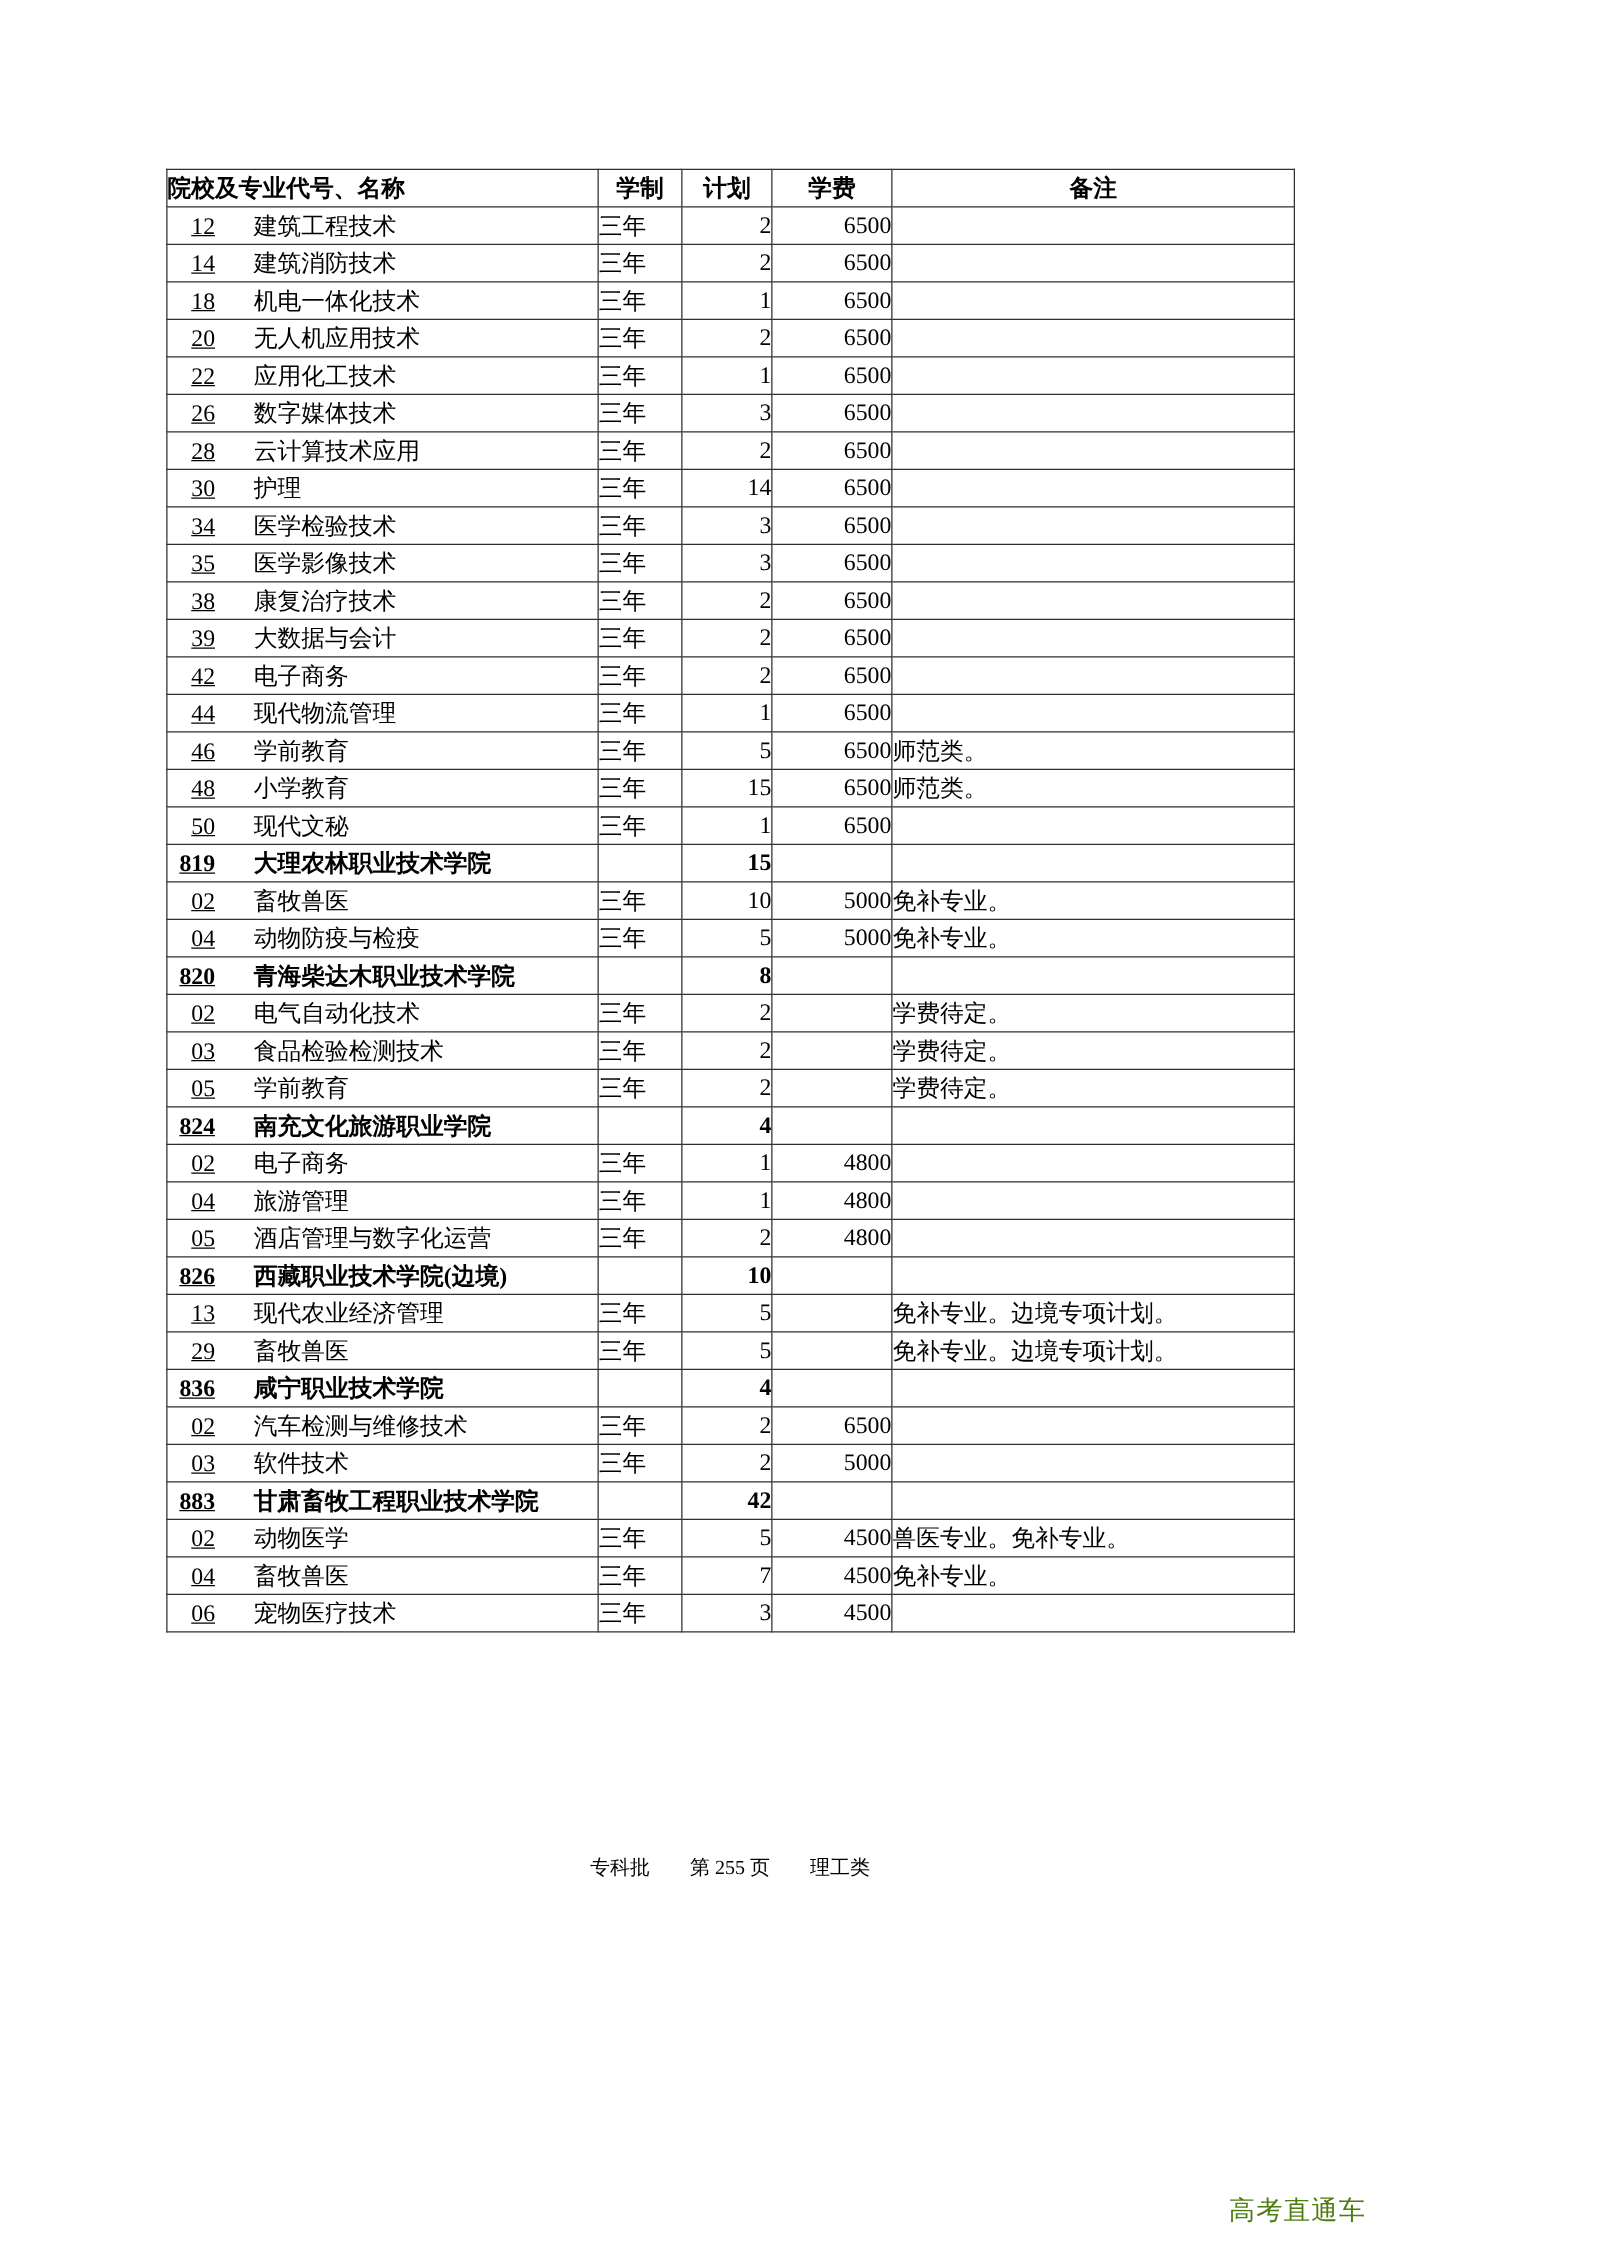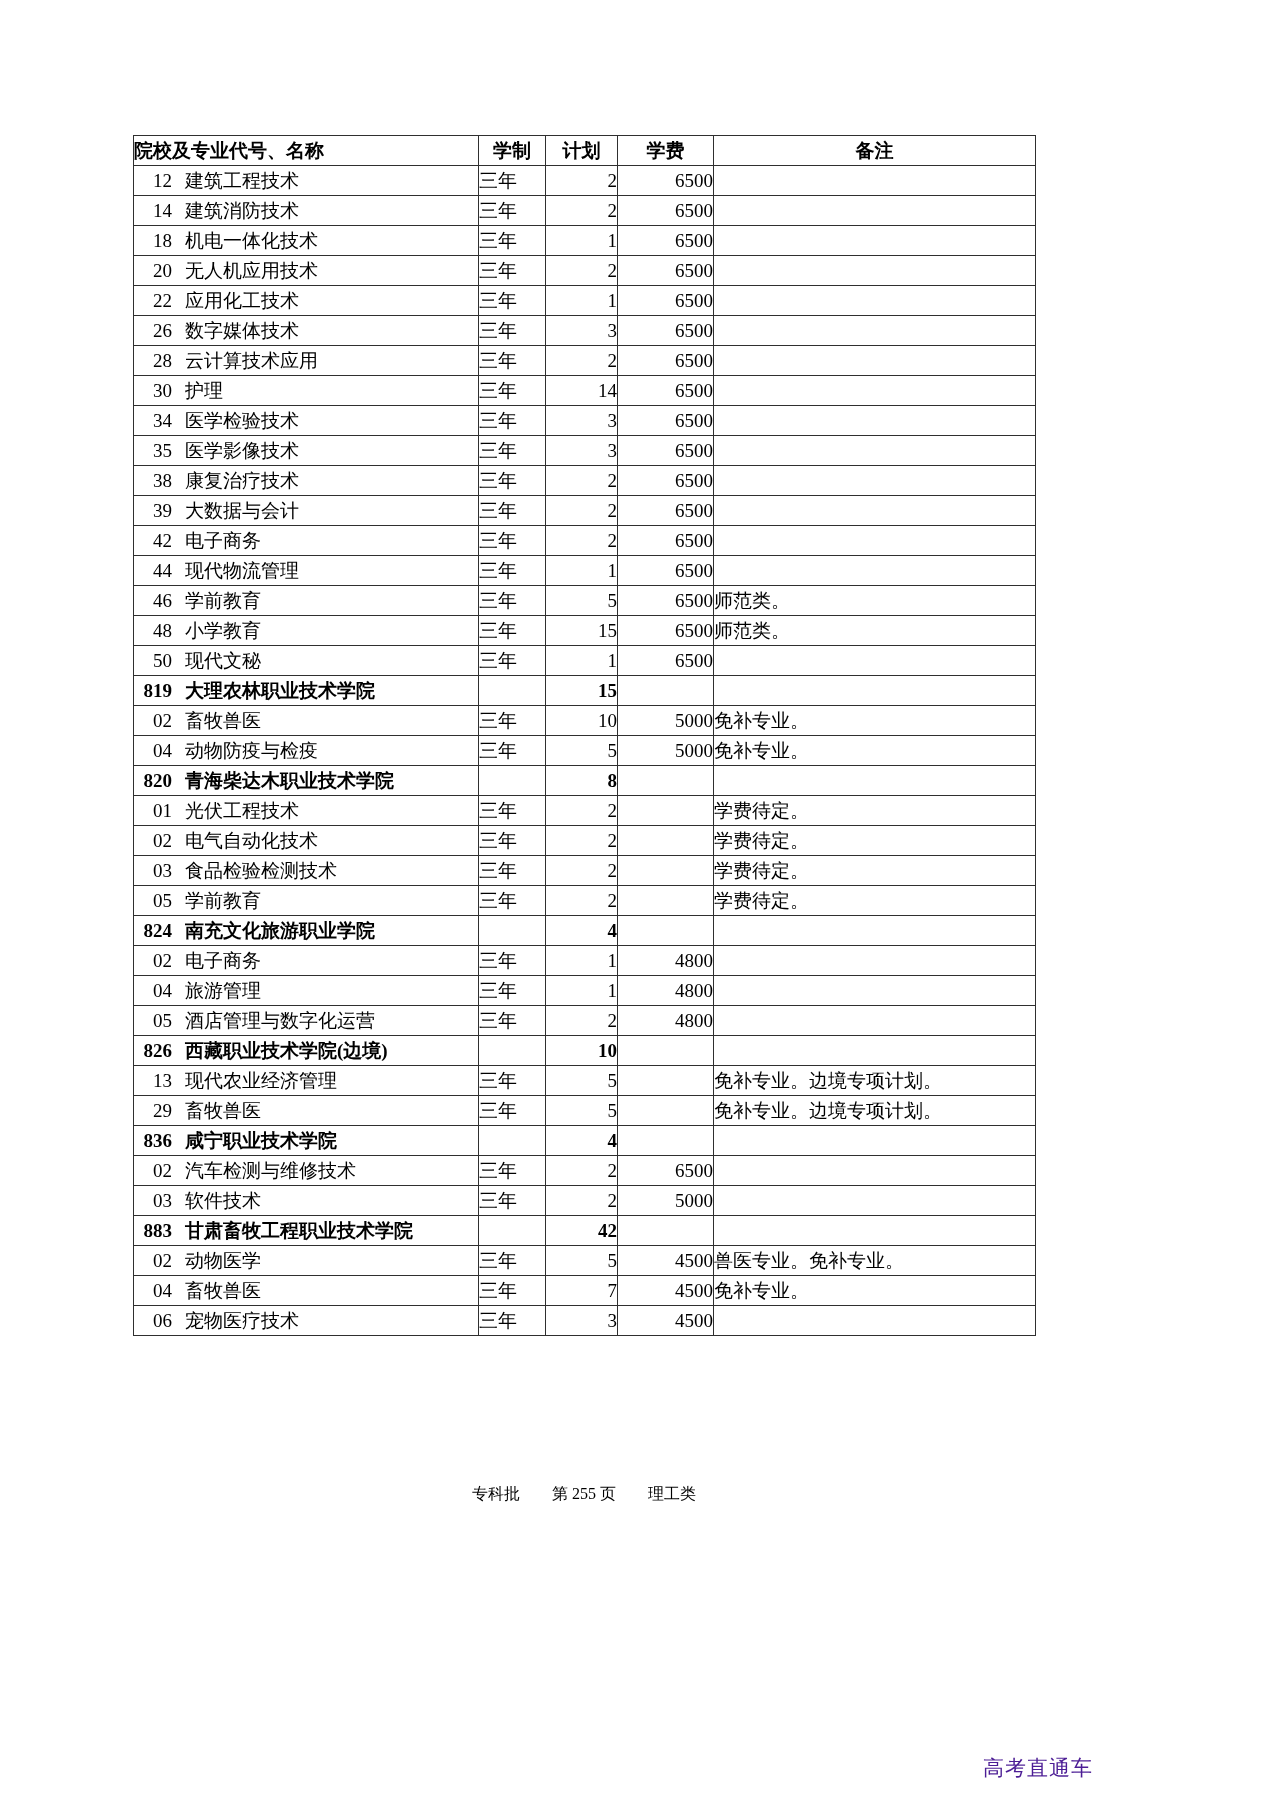--- a/index.html
+++ b/index.html
@@ -33,39 +33,40 @@
   .h-center { text-align: center; }
   .c-name { text-align: left; padding-left: 4px; }
   .c-dur  { text-align: left; }
   .c-plan { text-align: right; padding-right: 12px; }
   .c-fee  { text-align: right; padding-right: 8px; }
   .c-note { text-align: left; padding-left: 6px; }
   .code {
     display: inline-block;
     width: 38px;
     text-align: right;
-    margin-right: 13px;
+    margin-right: 31px;
+    text-decoration: underline;
   }
   tr.inst td { font-weight: bold; }
   .page-footer {
     position: absolute;
     left: 133px;
     top: 1484px;
     width: 902px;
     display: flex;
     justify-content: center;
     gap: 32px;
     font-size: 16px;
   }
   .watermark {
     position: absolute;
     left: 983px;
     top: 1754px;
     font-size: 21px;
-    color: #4c1d95;
+    color: #4d7c0f;
     letter-spacing: 1px;
     font-family: "Liberation Sans", "DejaVu Sans", sans-serif;
   }
 </style>
 </head>
 <body>
 
 <table class="doc-table">
   <colgroup>
     <col style="width:345px">
@@ -225,27 +226,20 @@
         <td class="c-note">免补专业。</td>
       </tr>
       <tr class="inst">
         <td class="c-name"><span class="code">820</span><span>青海柴达木职业技术学院</span></td>
         <td class="c-dur"></td>
         <td class="c-plan">8</td>
         <td class="c-fee"></td>
         <td class="c-note"></td>
       </tr>
       <tr class="major">
-        <td class="c-name"><span class="code">01</span><span>光伏工程技术</span></td>
-        <td class="c-dur">三年</td>
-        <td class="c-plan">2</td>
-        <td class="c-fee"></td>
-        <td class="c-note">学费待定。</td>
-      </tr>
-      <tr class="major">
         <td class="c-name"><span class="code">02</span><span>电气自动化技术</span></td>
         <td class="c-dur">三年</td>
         <td class="c-plan">2</td>
         <td class="c-fee"></td>
         <td class="c-note">学费待定。</td>
       </tr>
       <tr class="major">
         <td class="c-name"><span class="code">03</span><span>食品检验检测技术</span></td>
         <td class="c-dur">三年</td>
         <td class="c-plan">2</td>

